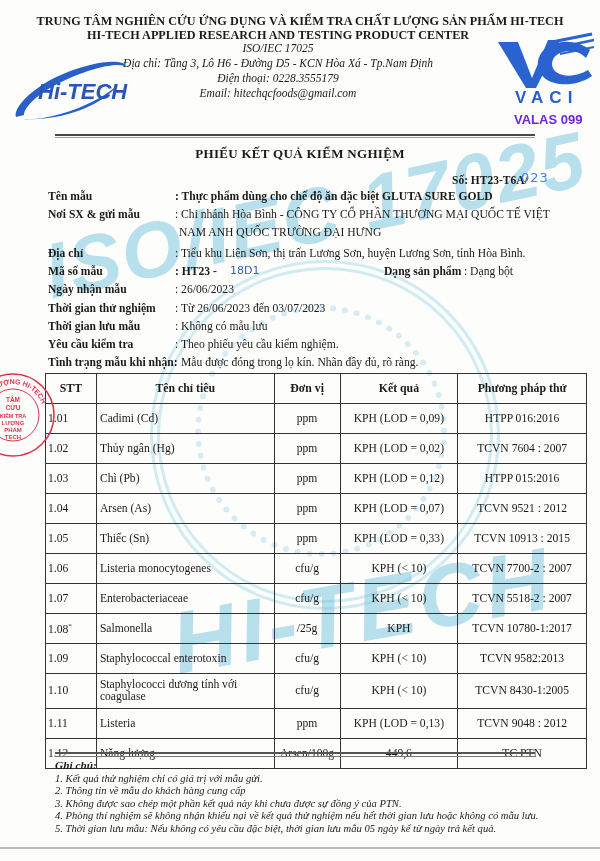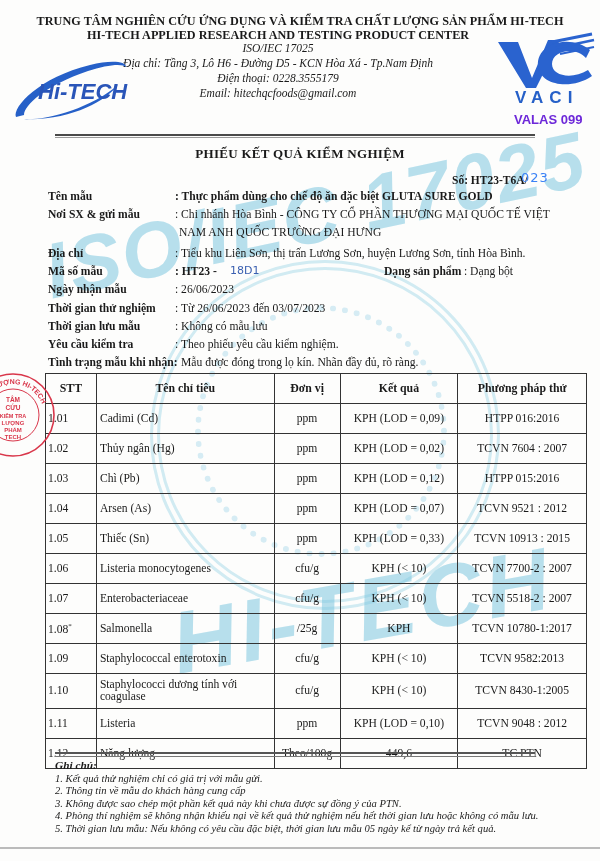--- a/index.html
+++ b/index.html
@@ -229,27 +229,27 @@
       <td class="stt">1.10</td>
       <td>Staphylococci dương tính với coagulase</td>
       <td class="c">cfu/g</td>
       <td class="c">KPH (&lt; 10)</td>
       <td class="c">TCVN 8430-1:2005</td>
     </tr>
     <tr>
       <td class="stt">1.11</td>
       <td>Listeria</td>
       <td class="c">ppm</td>
-      <td class="c">KPH (LOD = 0,10)</td>
+      <td class="c">KPH (LOD = 0,13)</td>
       <td class="c">TCVN 9048 : 2012</td>
     </tr>
     <tr>
       <td class="stt">1.12</td>
       <td>Năng lượng</td>
-      <td class="c">Theo/100g</td>
+      <td class="c">Arsen/100g</td>
       <td class="c">449,6</td>
       <td class="c">TC PTN</td>
     </tr>
   </tbody>
 </table>
 
 <svg class="abs stamp" viewBox="0 0 86 86">
   <defs>
     <path id="arcpath" d="M 12 43 A 31 31 0 1 1 74 43"></path>
   </defs>

